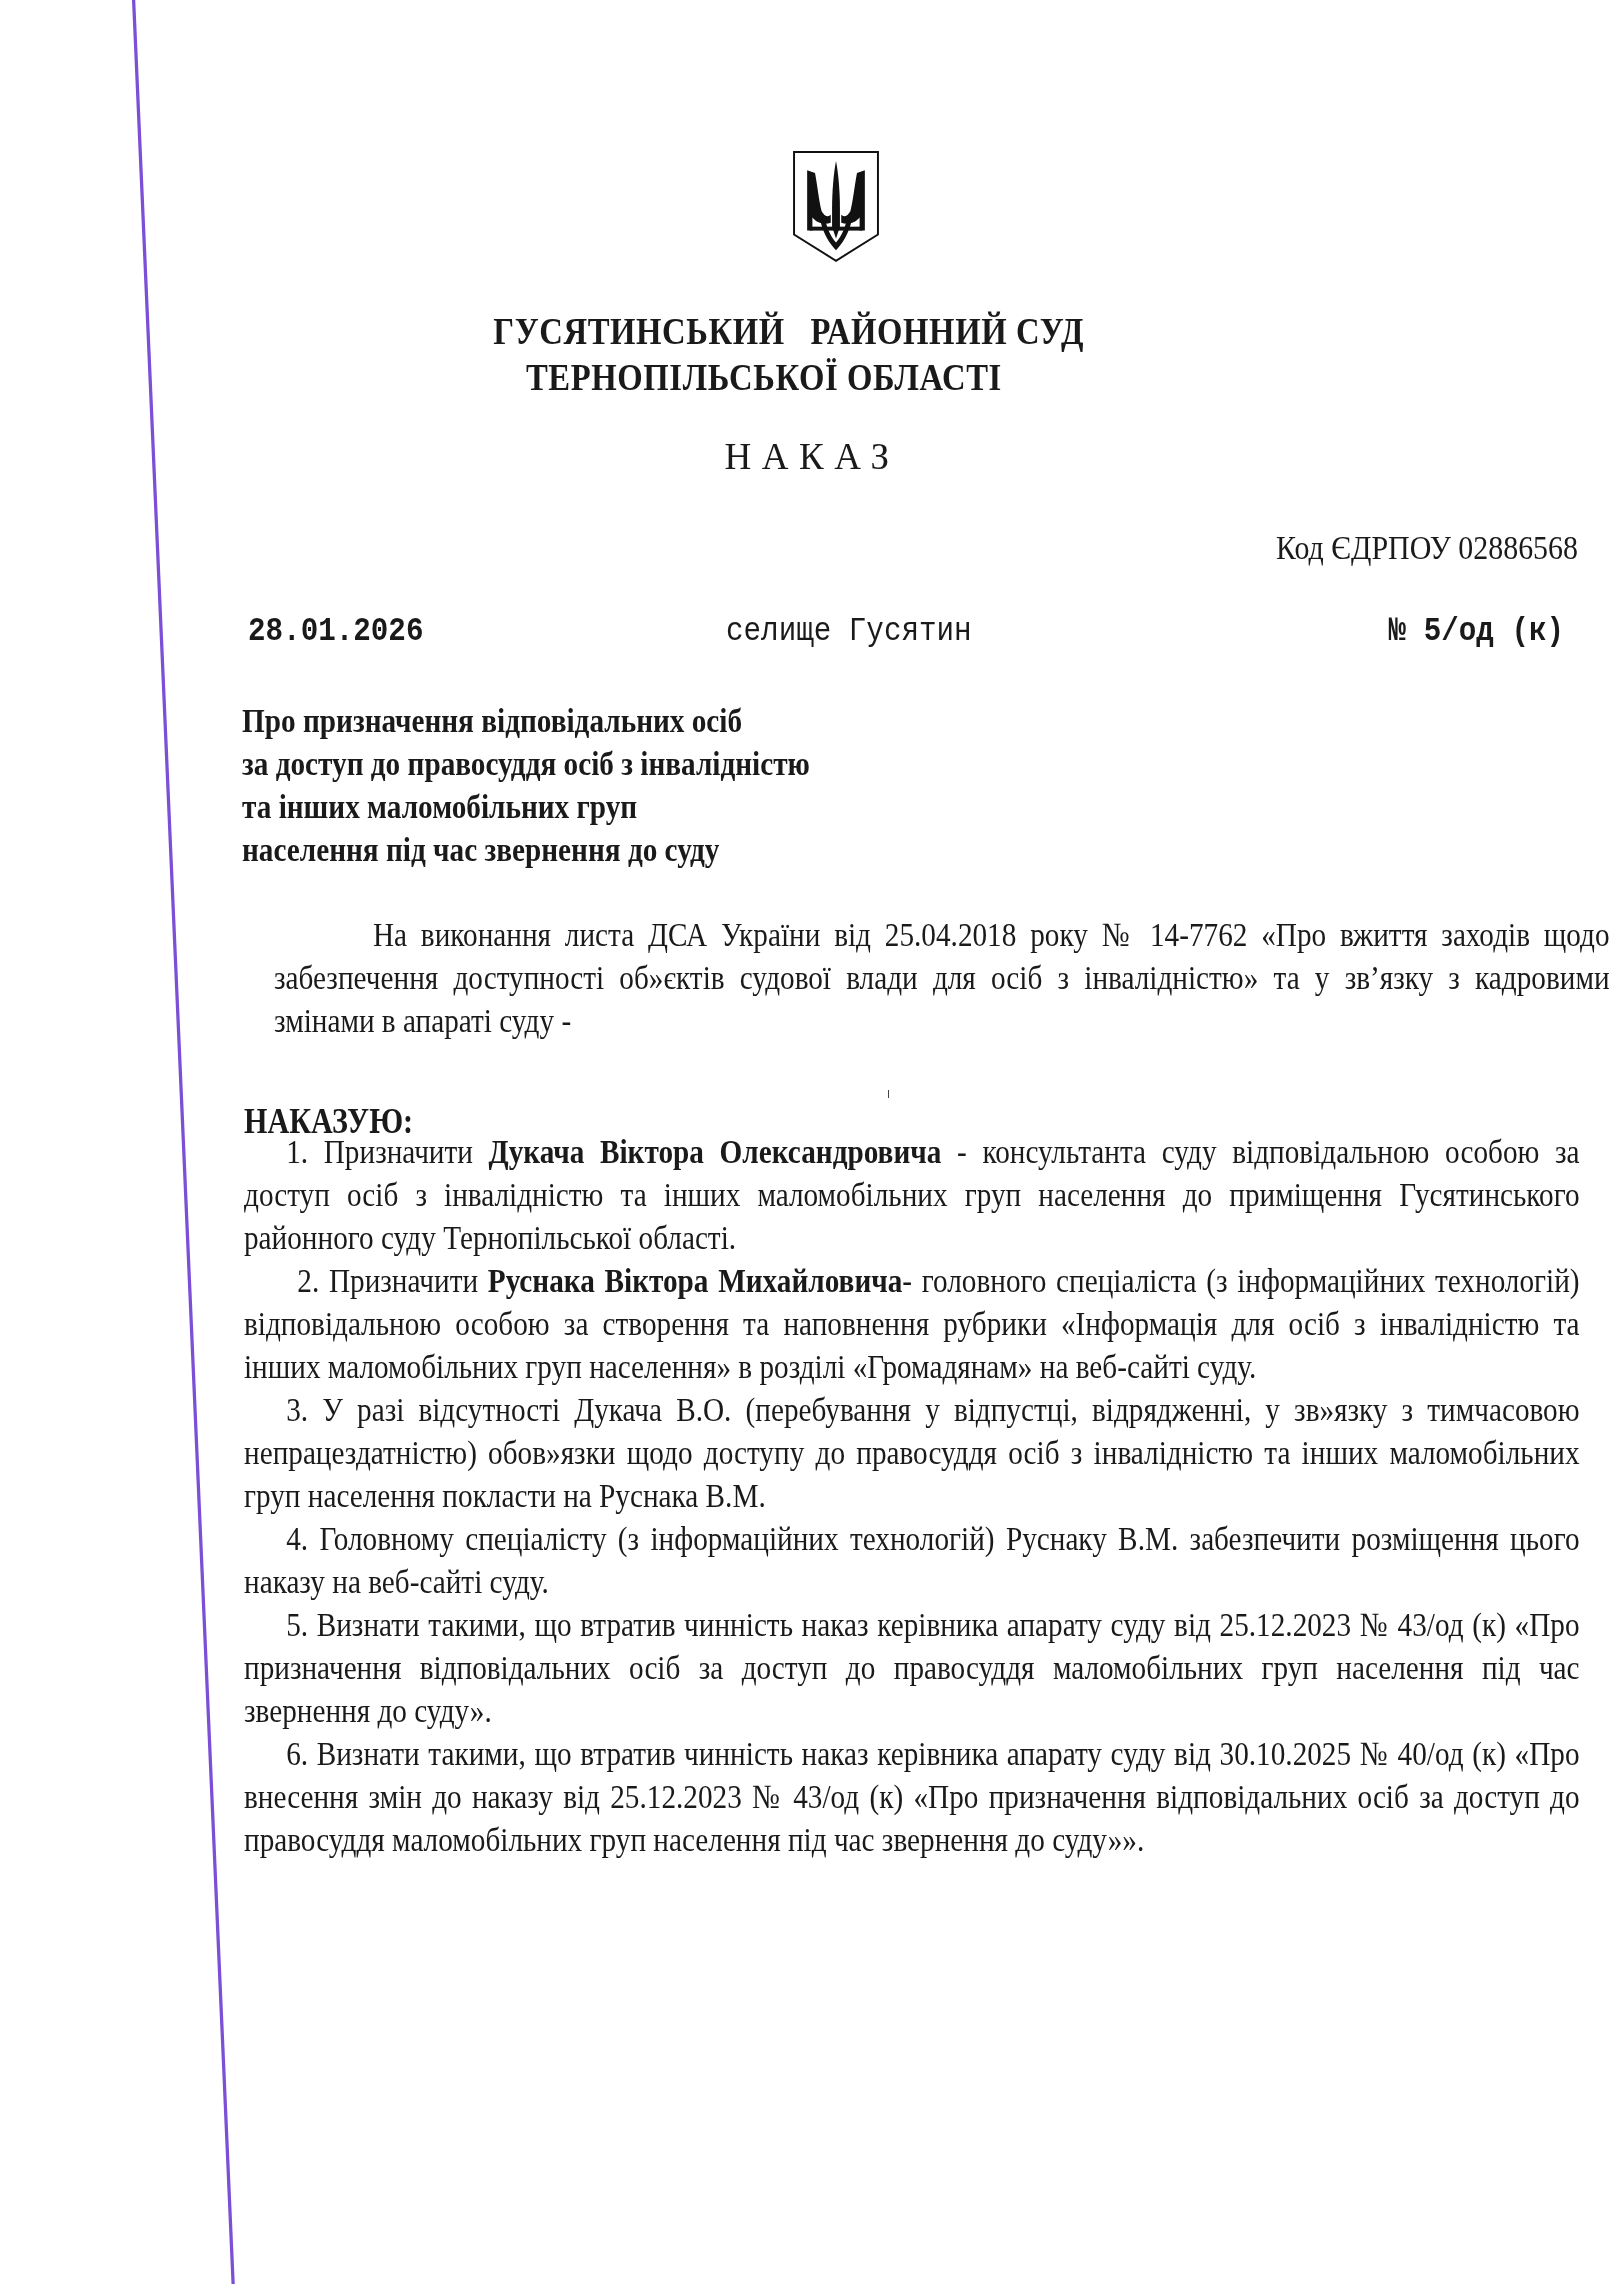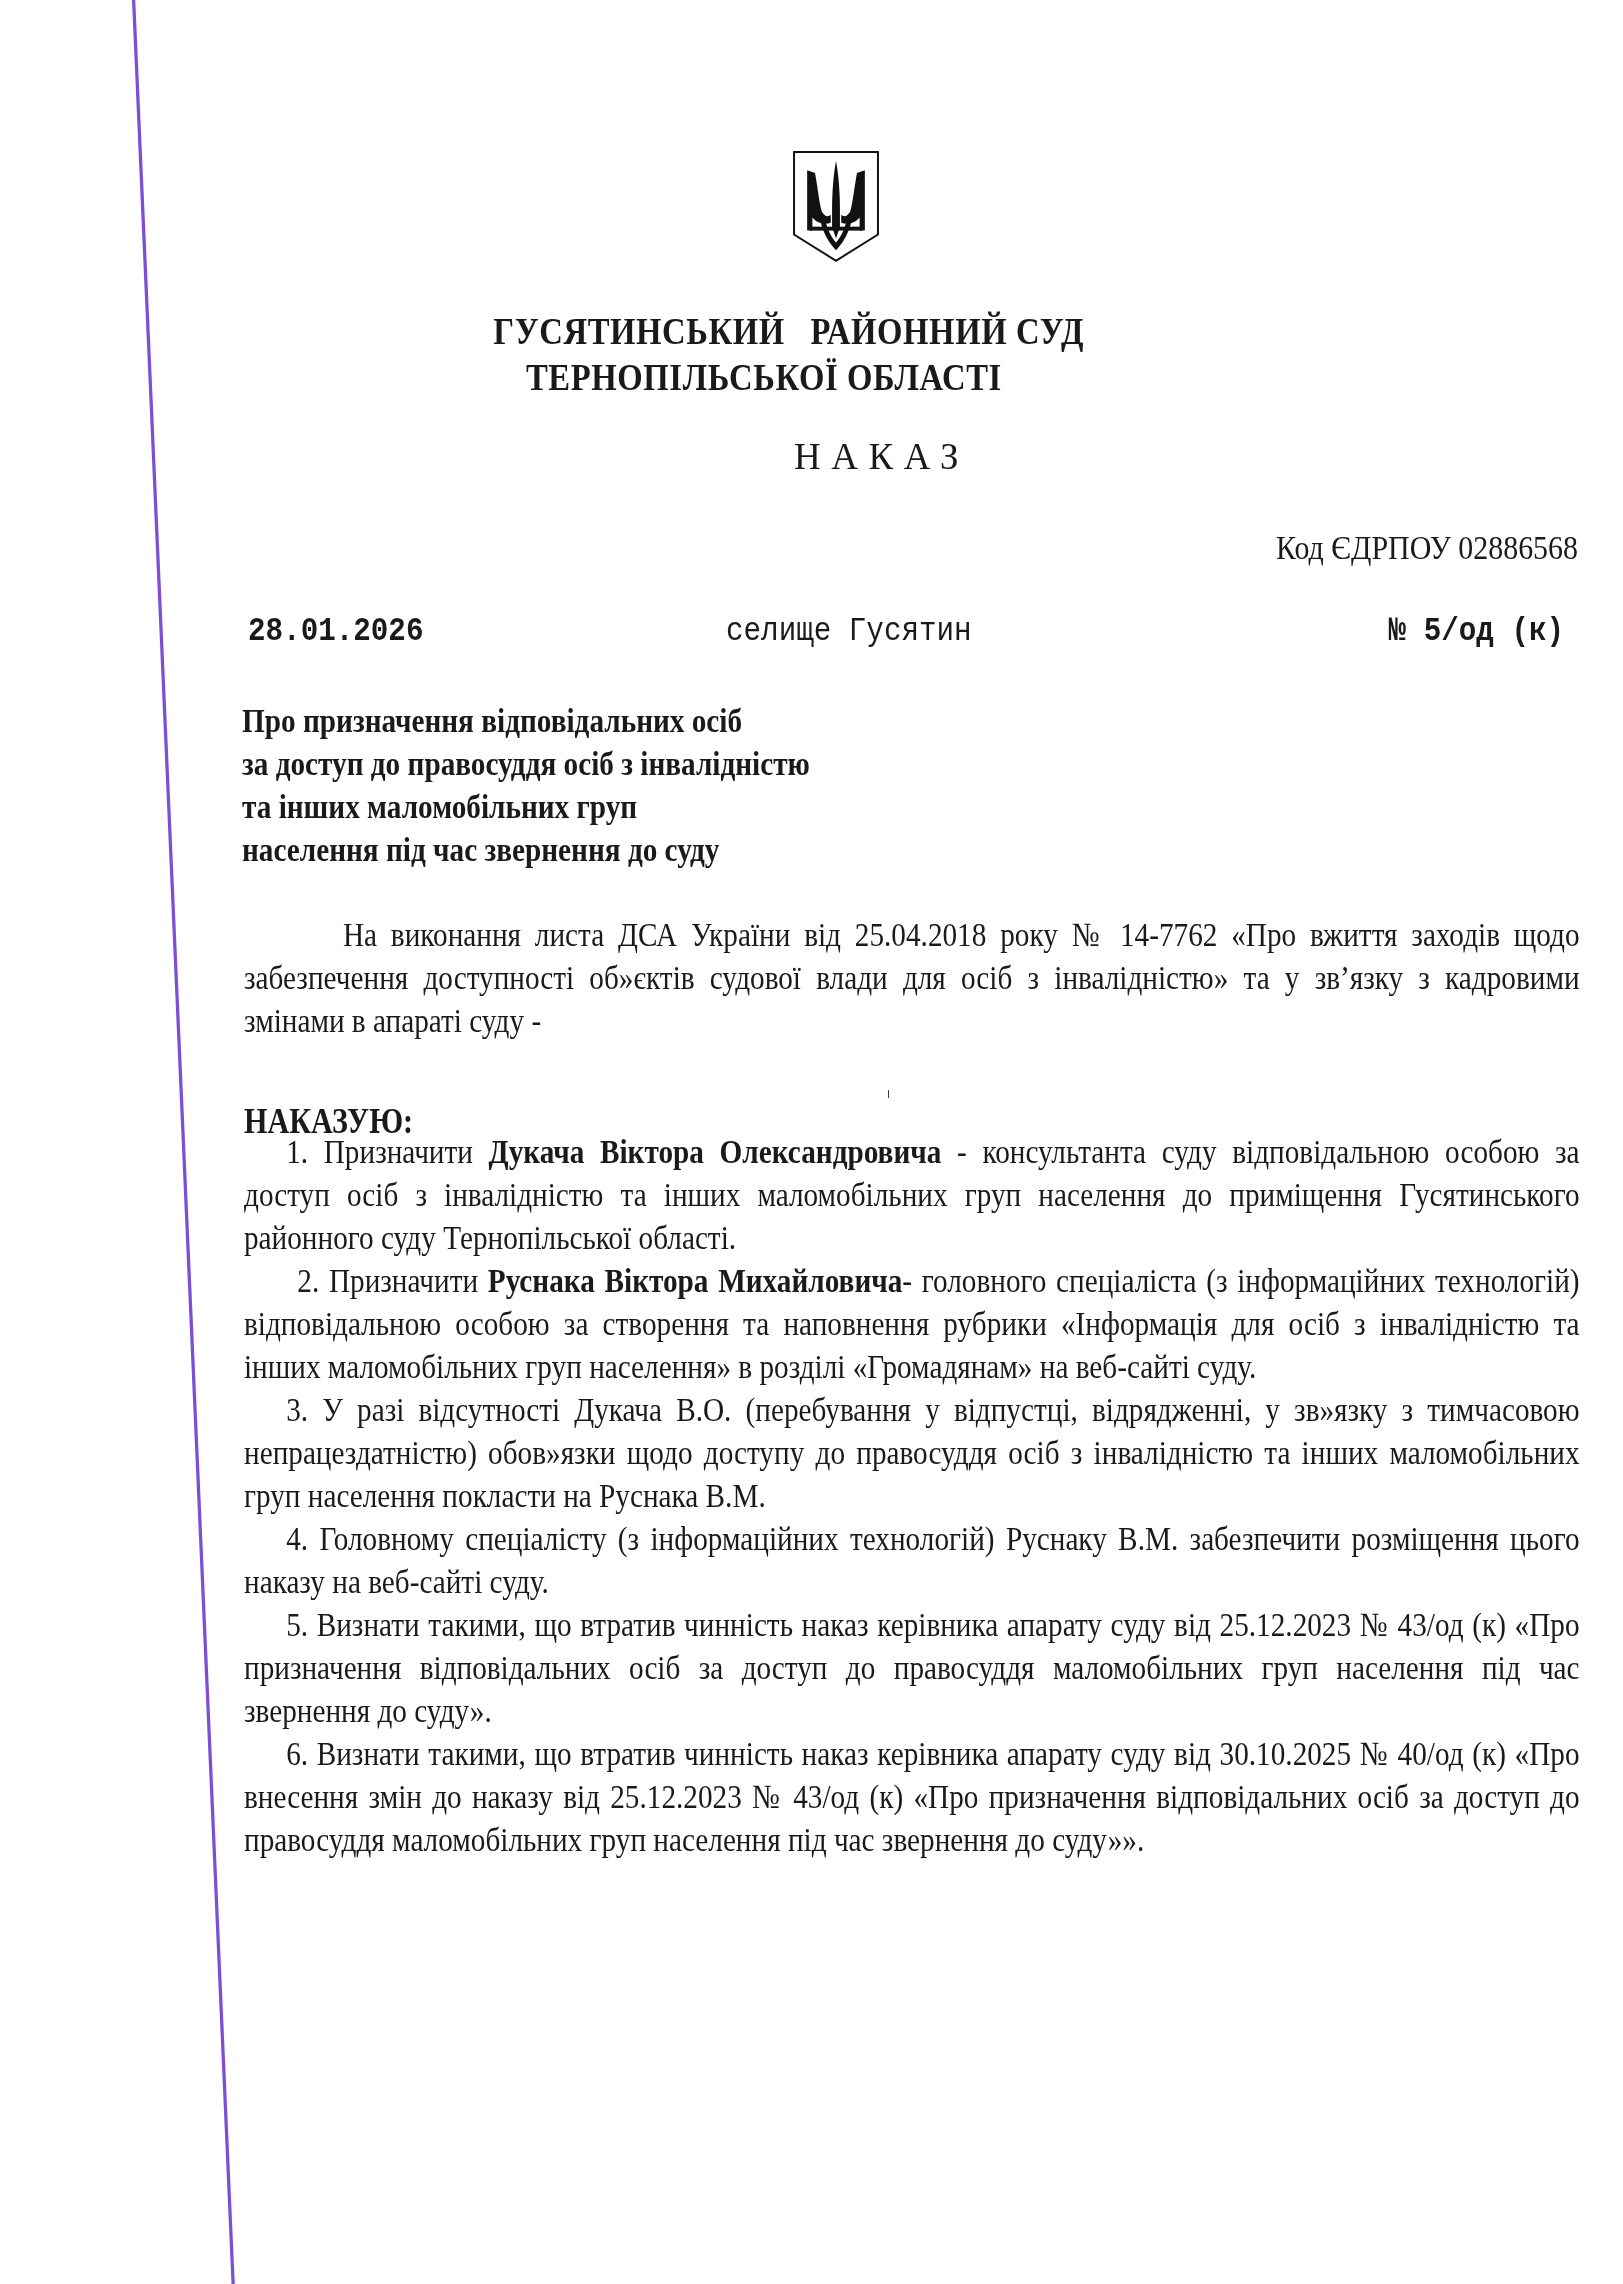--- a/index.html
+++ b/index.html
@@ -15,21 +15,21 @@
   }
   .court-name {
     position: absolute; left: 458px; top: 308px; width: 786px;
     font-weight: bold; font-size: 38px; line-height: 46px; letter-spacing: 0.7px;
     transform: scaleX(0.86); transform-origin: left top;
   }
   .court-name .l1 { display: block; padding-left: 41px; }
   .court-name .l1 .gap { display: inline-block; width: 19.6px; }
   .court-name .l2 { display: block; padding-left: 79px; }
   .nakaz {
-    position: absolute; left: 655px; top: 435px; width: 314px; text-align: right;
+    position: absolute; left: 655px; top: 435px; width: 314px; text-align: center;
     font-size: 37px; letter-spacing: 10.5px;
   }
   .code {
     position: absolute; left: 917px; top: 529px; width: 661px; text-align: right;
     font-size: 34px; transform: scaleX(0.88); transform-origin: right top;
   }
   .meta-row {
     position: absolute; left: 248px; top: 612px; width: 1316px; height: 46px; font-size: 34px; font-family: Liberation Mono, monospace;
   }
   .meta-row .date { position: absolute; left: 0; font-weight: bold; transform: scaleX(0.86); transform-origin: left top; }
@@ -39,21 +39,21 @@
     position: absolute; left: 242px; top: 699px; width: 851px;
     font-weight: bold; font-size: 34px; line-height: 43px;
     transform: scaleX(0.86); transform-origin: left top;
   }
   .subject span { display: block; white-space: nowrap; }
   .body-text {
     position: absolute; left: 244px; width: 1336px;
     font-size: 34px; line-height: 43px; text-align: justify;
   }
   .body-text .inner { transform: scaleX(0.86); transform-origin: left top; width: 1553px; }
-  .preamble { top: 913px; }
+  .preamble { top: 913px; margin-left: 30px; }
   .preamble .p { text-indent: 115px; }
   .orders-heading {
     position: absolute; left: 244px; top: 1102px;
     font-weight: bold; font-size: 35px; transform: scaleX(0.86); transform-origin: left top;
   }
   .orders { top: 1130px; font-family: Liberation Serif, serif; }
   .item { text-indent: 49px; text-align: justify; text-align-last: left; }
   .item .name { font-weight: bold; }
   .pad-2 { text-indent: 62px; }
   .stray-mark { position: absolute; left: 888px; top: 1090px; width: 1.3px; height: 7.9px; background: #444; }

